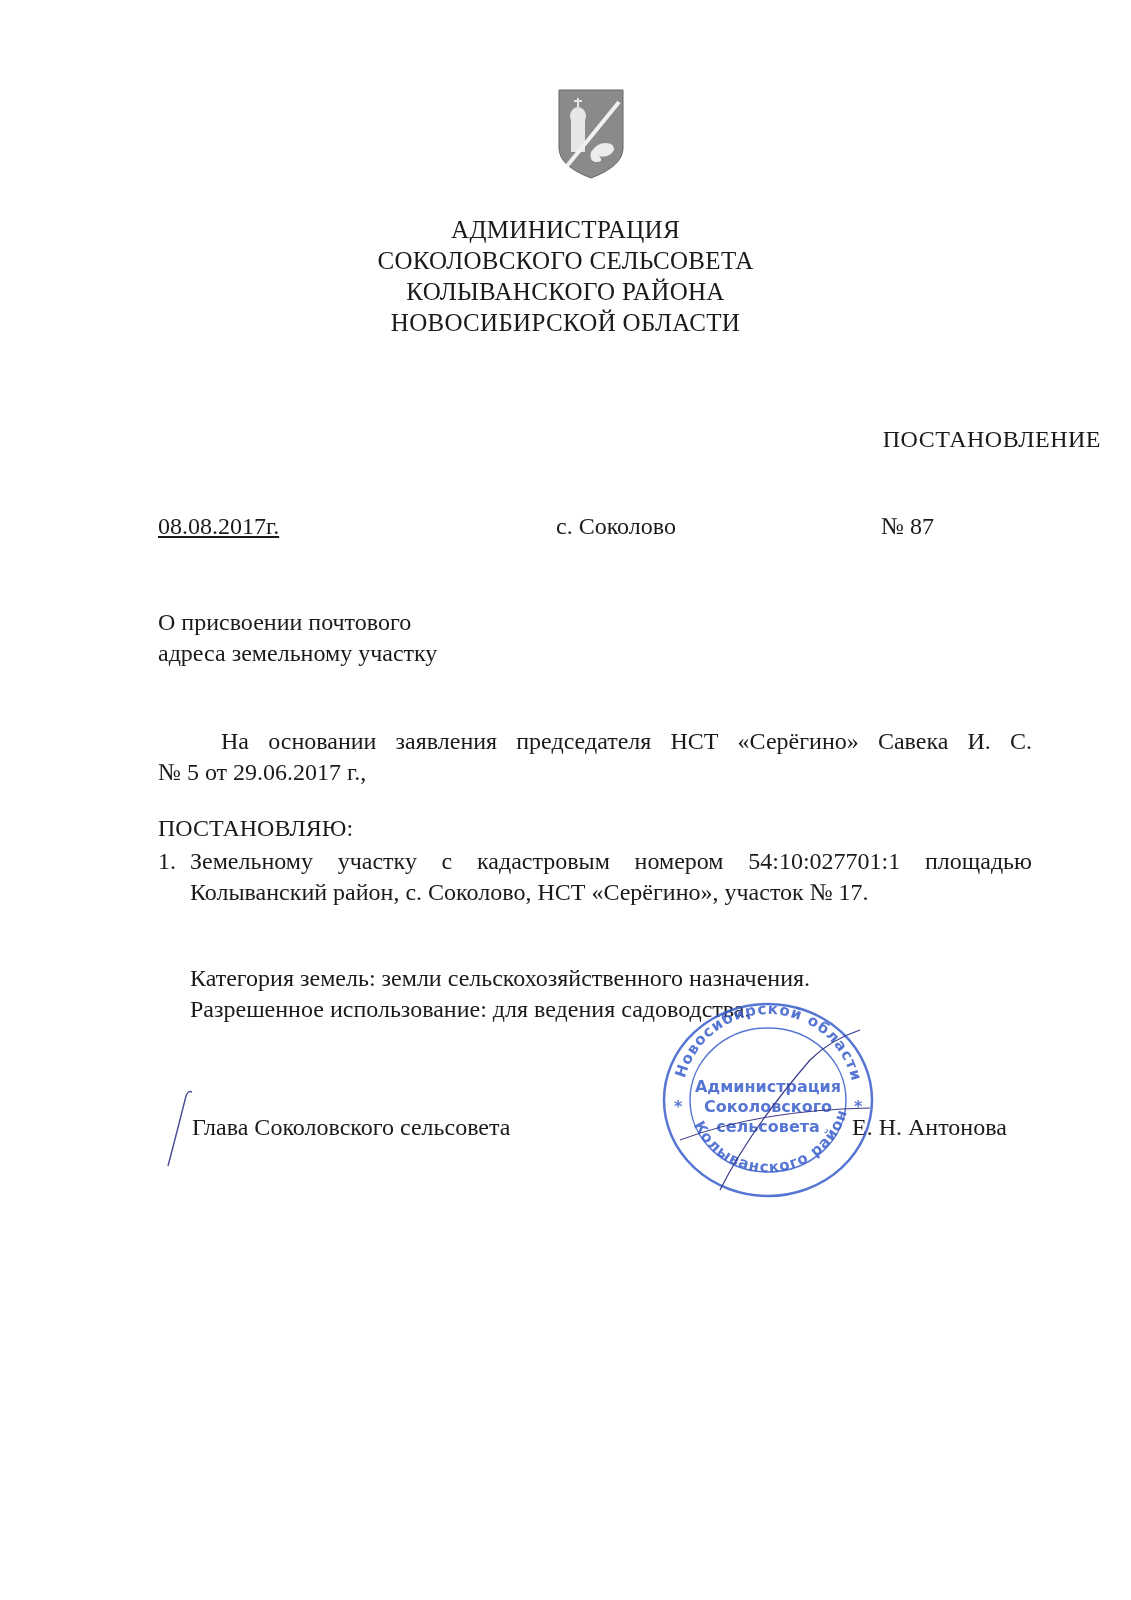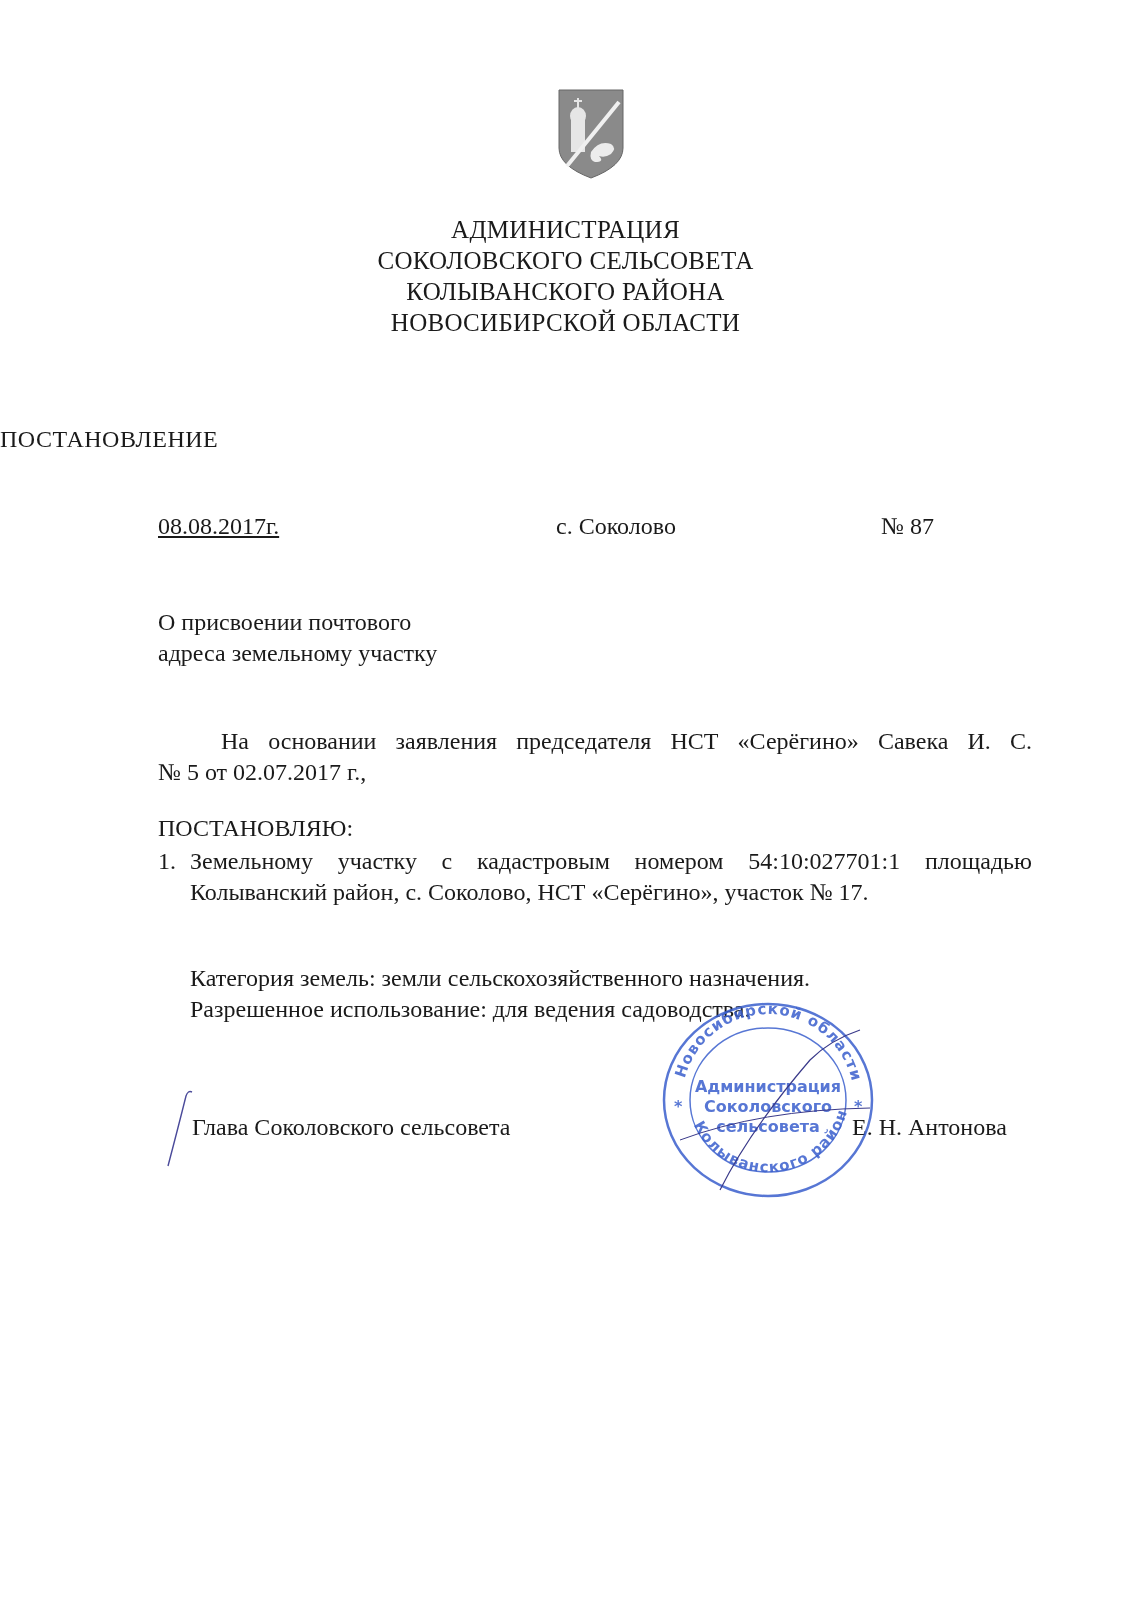--- a/index.html
+++ b/index.html
@@ -2,21 +2,21 @@
 <html><head>
 <meta charset="utf-8">
 <style>
   html, body { margin:0; padding:0; background:#ffffff; }
   body { width:1131px; height:1600px; position:relative; overflow:hidden;
          font-family:"Liberation Serif", "DejaVu Serif", serif; color:#1a1a1a; }
   .abs { position:absolute; }
   .emblem { left:555px; top:86px; width:72px; height:94px; }
   .org { left:0; width:1131px; top:214px; text-align:center; font-size:25px; line-height:31px; letter-spacing:0.3px; }
   .org div { white-space:nowrap; }
-  .doctype { left:0; width:1101px; top:426px; text-align:left; font-size:24px; letter-spacing:0.5px; }
+  .doctype { left:0; width:1101px; top:426px; text-align:right; font-size:24px; letter-spacing:0.5px; }
   .meta { top:513px; font-size:24px; white-space:nowrap; }
   .date { left:158px;text-decoration:underline; }
   .place { left:556px; }
   .num { left:881px; }
   .subject { left:158px; top:607px; font-size:24px; line-height:31px; }
   .basis { left:158px; top:726px; width:874px; font-size:24px; line-height:31px; }
   .basis .p1 { text-indent:63px; text-align:justify; text-align-last:justify; white-space:nowrap; }
   .resolve { left:158px; top:815px; font-size:24px; }
   .item { left:158px; top:846px; width:874px; font-size:24px; line-height:31px; }
   .item .row { display:flex; }
@@ -58,21 +58,21 @@
 <div class="abs meta place">с. Соколово</div>
 <div class="abs meta num">№  87</div>
 
 <div class="abs subject">
   <div>О присвоении почтового</div>
   <div>адреса земельному участку</div>
 </div>
 
 <div class="abs basis">
   <div class="p1">На основании заявления председателя НСТ «Серёгино»  Савека И. С.</div>
-  <div>№ 5 от 02.07.2017 г.,</div>
+  <div>№ 5 от 29.06.2017 г.,</div>
 </div>
 
 <div class="abs resolve">ПОСТАНОВЛЯЮ:</div>
 
 <div class="abs item">
   <div class="row">
     <div class="n">1.</div>
     <div class="t">
       <span class="l">Земельному участку с кадастровым номером 54:10:027701:1  площадью</span>
       <span class="last">Колыванский район, с. Соколово, НСТ «Серёгино», участок № 17.</span>

